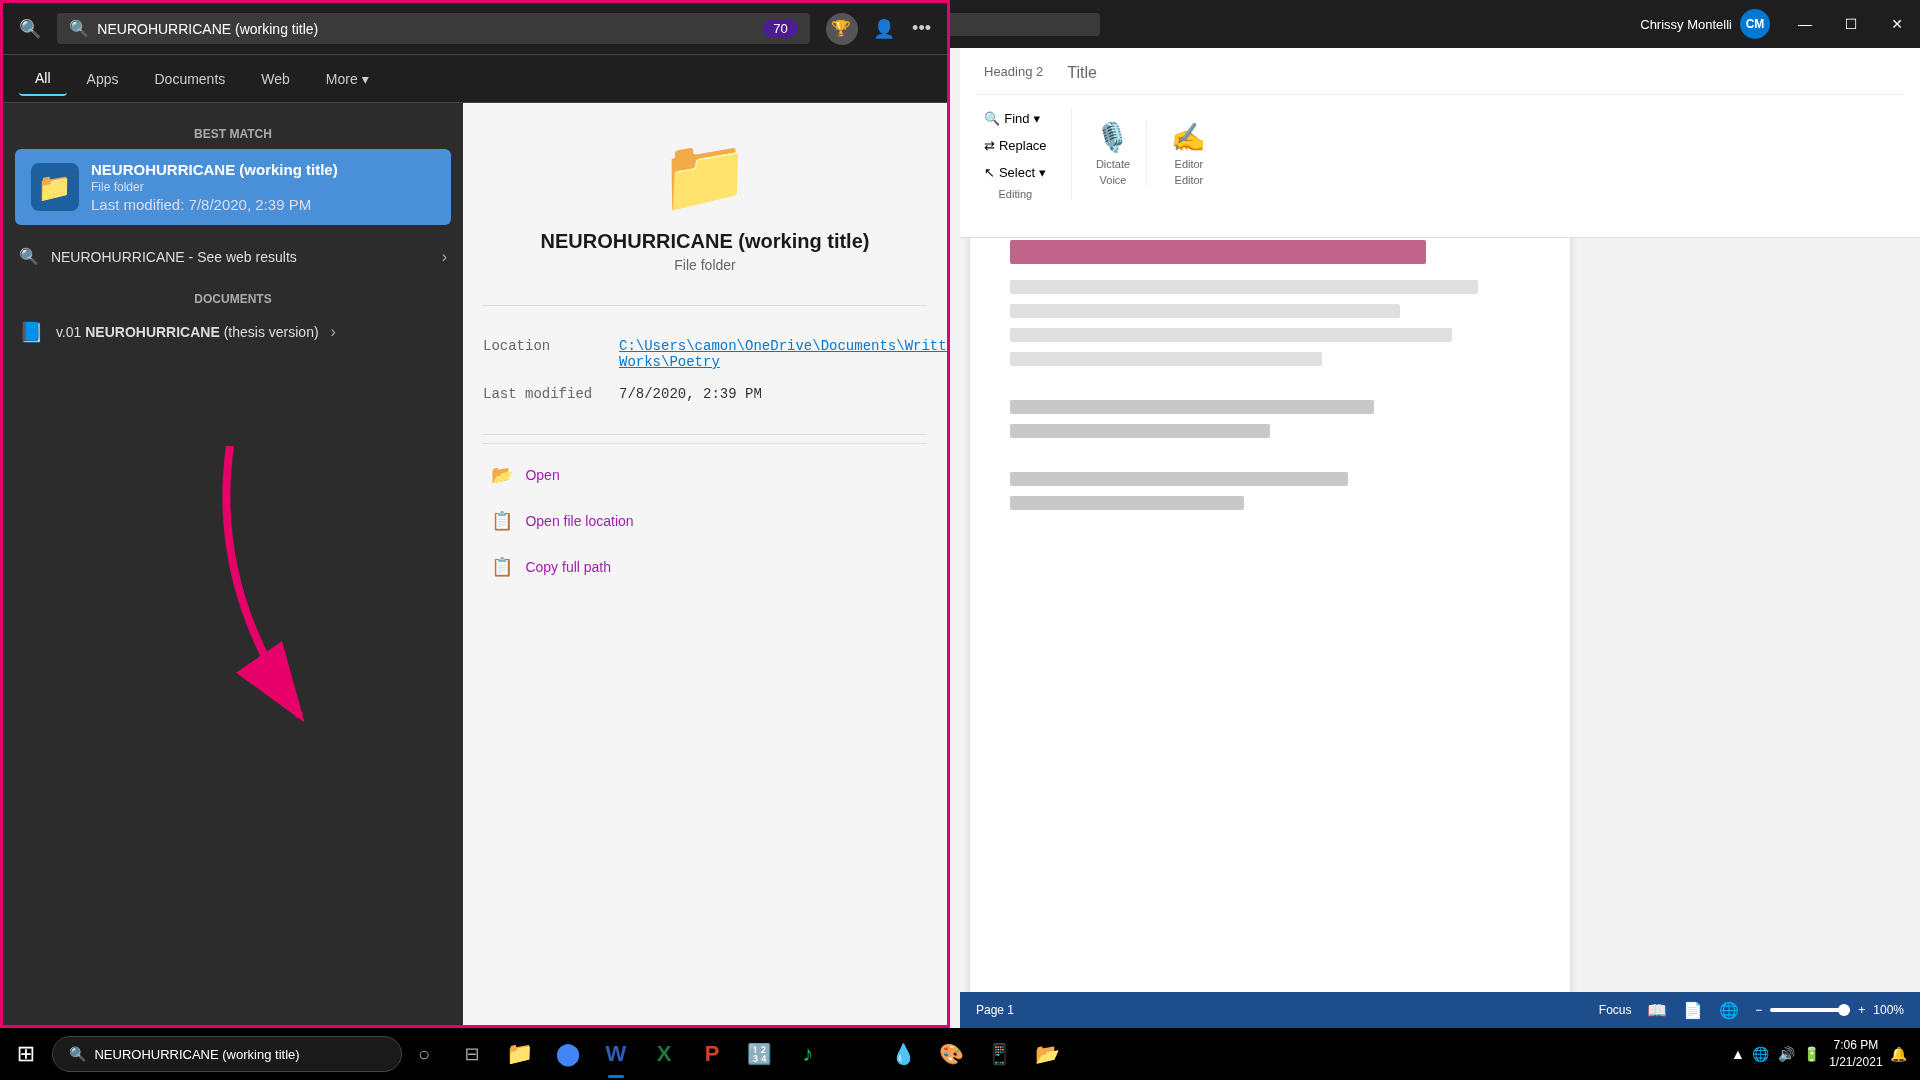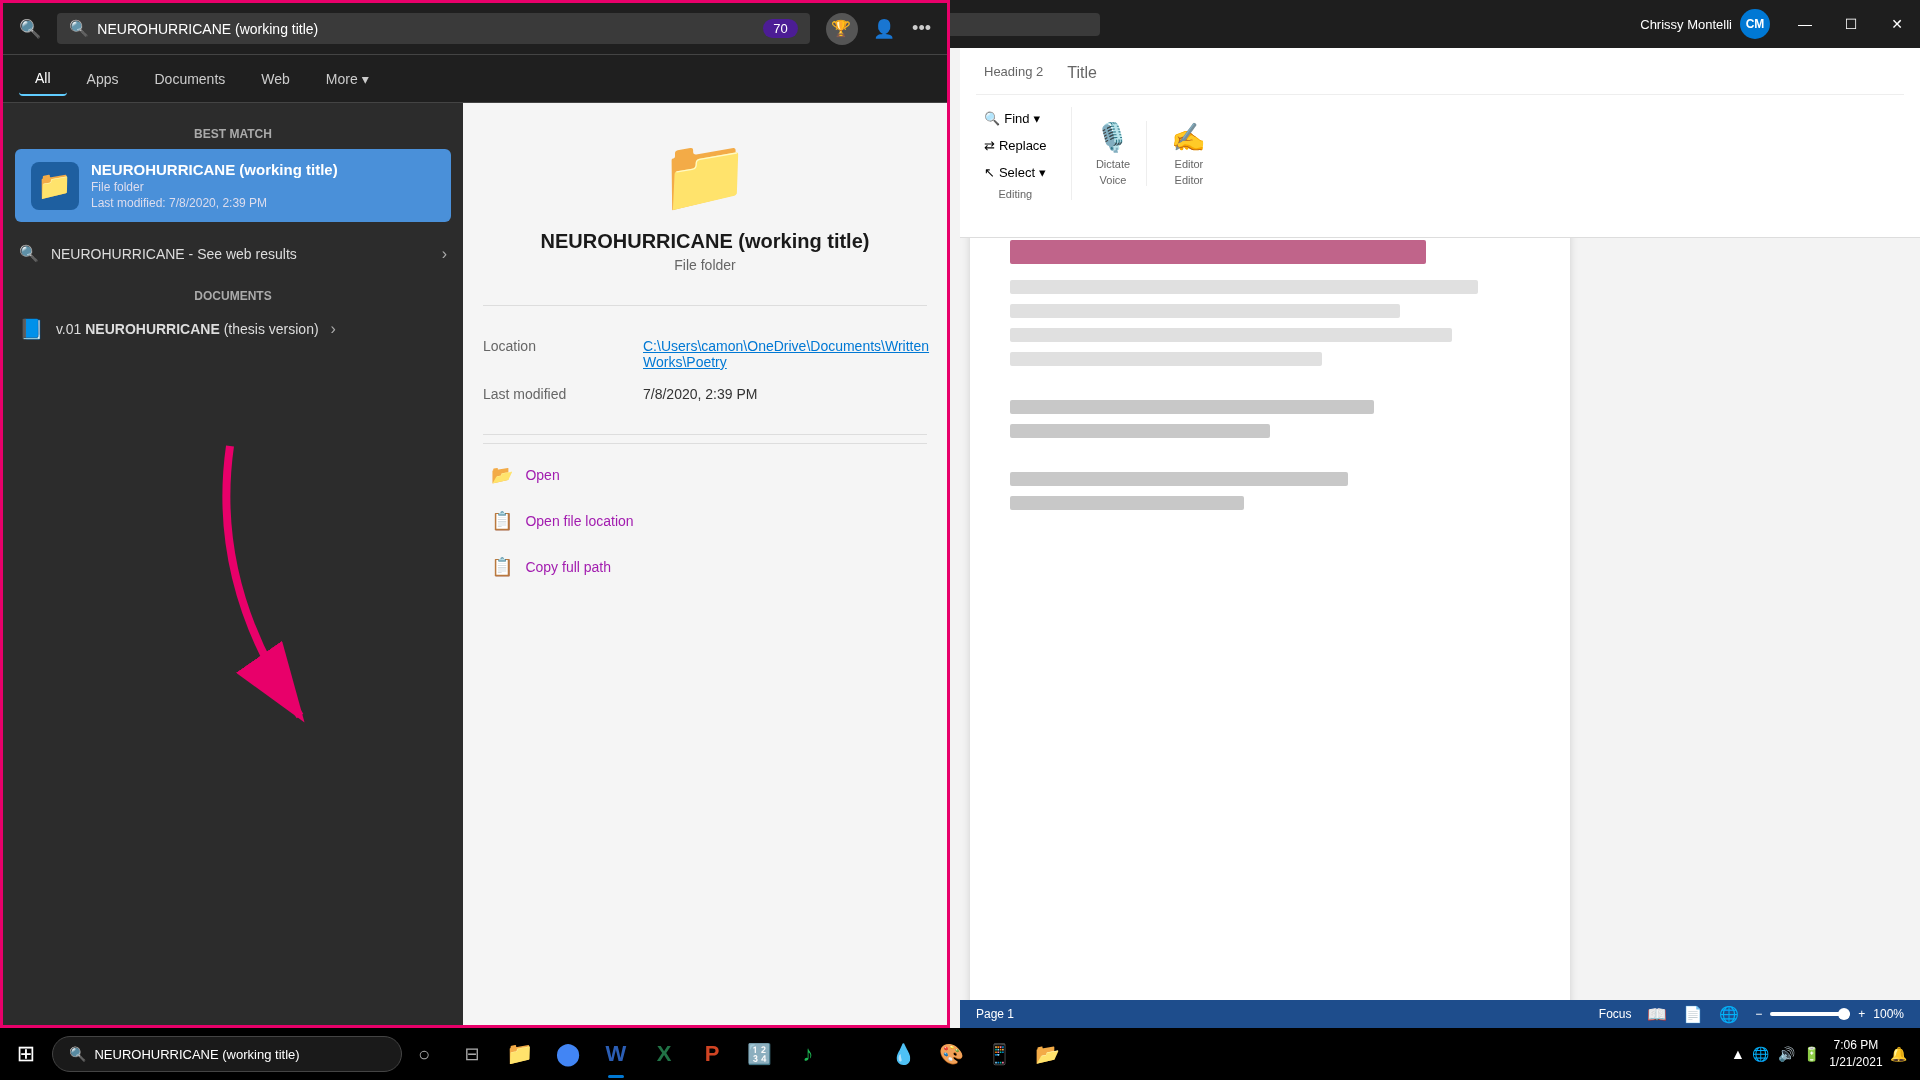--- a/index.html
+++ b/index.html
@@ -334,21 +334,21 @@
       background: #1e5fa0;
       border-radius: 8px;
       display: flex;
       align-items: center;
       justify-content: center;
       font-size: 28px;
     }
     .best-match-info { flex: 1; }
     .best-match-name { color: #fff; font-size: 15px; font-weight: 600; }
     .best-match-type { color: #dde; font-size: 12px; margin-top: 2px; }
-    .best-match-date { color: #dde; font-size: 12px; margin-top: 2px; }
+    .best-match-date { color: #dde; font-size: 15px; margin-top: 2px; }
 
     .web-search-section { margin-top: 12px; }
     .web-search-item {
       display: flex;
       align-items: center;
       gap: 12px;
       padding: 10px 16px;
       cursor: pointer;
     }
     .web-search-icon { color: #aaa; font-size: 16px; }
@@ -402,22 +402,23 @@
       background: #ddd;
       margin: 8px 0;
     }
 
     .result-details {
       width: calc(100% - 40px);
       padding: 16px 0;
     }
     .result-detail-row {
       display: flex;
-      gap: 40px;
+      gap: 16px;
       padding: 8px 0;
+      font-family: Liberation Mono, monospace;
     }
     .result-detail-label {
       color: #666;
       font-size: 14px;
       min-width: 120px;
     }
     .result-detail-value {
       color: #0078d4;
       font-size: 14px;
       text-decoration: underline;
@@ -594,21 +595,21 @@
   <div class="word-page-line" style="width:85%;"></div>
   <div class="word-page-line" style="width:60%;"></div>
   <div style="height:24px;"></div>
   <div class="word-page-line" style="width:70%; background:#c8c8c8;"></div>
   <div class="word-page-line" style="width:50%; background:#c8c8c8;"></div>
   <div style="height:24px;"></div>
   <div class="word-page-line" style="width:65%; background:#c8c8c8;"></div>
   <div class="word-page-line" style="width:45%; background:#c8c8c8;"></div>
 </div>
 
-<div style="position:absolute; bottom:52px; left:960px; right:0; height:28px; background:#1e4d8c; display:flex; align-items:center; justify-content:space-between; padding:0 16px; z-index:9;">
+<div style="position:absolute; bottom:52px; left:960px; right:0; height:36px; background:#1e4d8c; display:flex; align-items:center; justify-content:space-between; padding:0 16px; z-index:9;">
   <span style="color:#fff; font-size:12px;">Page 1</span>
   <div style="display:flex; align-items:center; gap:16px;">
     <span style="color:#fff; font-size:12px; cursor:pointer;">Focus</span>
     <span style="color:#fff; font-size:16px;">📖</span>
     <span style="color:#fff; font-size:16px;">📄</span>
     <span style="color:#fff; font-size:16px;">🌐</span>
     <div style="display:flex; align-items:center; gap:8px;">
       <span style="color:#fff; font-size:12px;">−</span>
       <div style="width:80px; height:4px; background:#fff; border-radius:2px; position:relative;">
         <div style="position:absolute; right:0; top:-4px; width:12px; height:12px; background:#fff; border-radius:50%;"></div>

